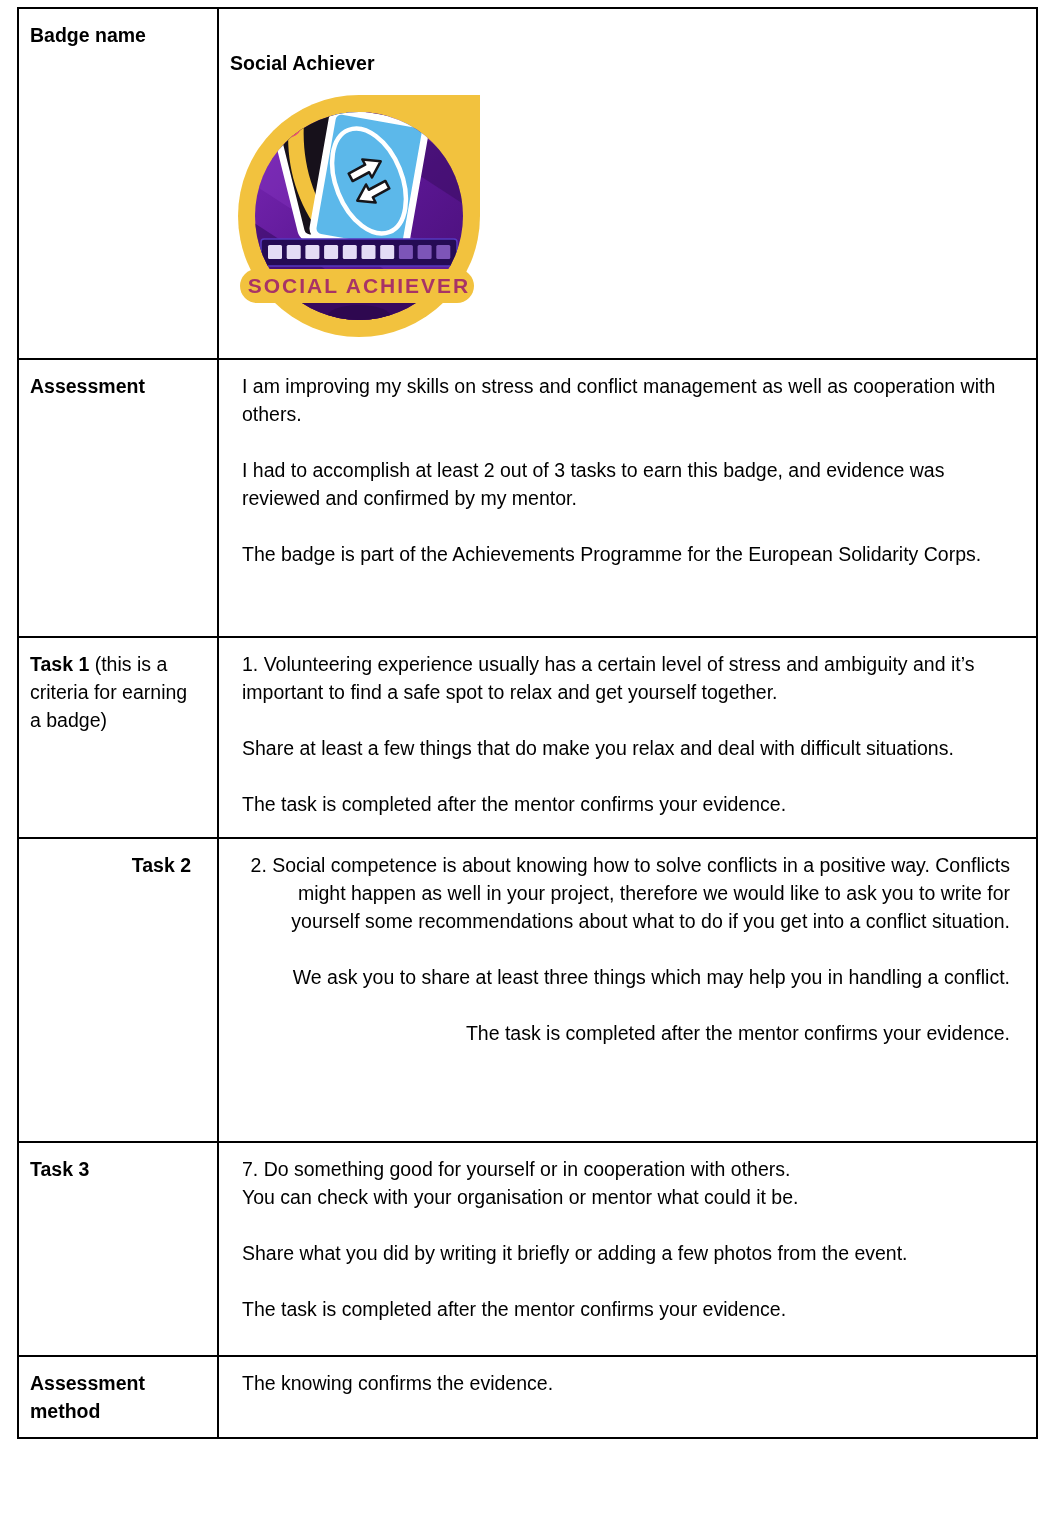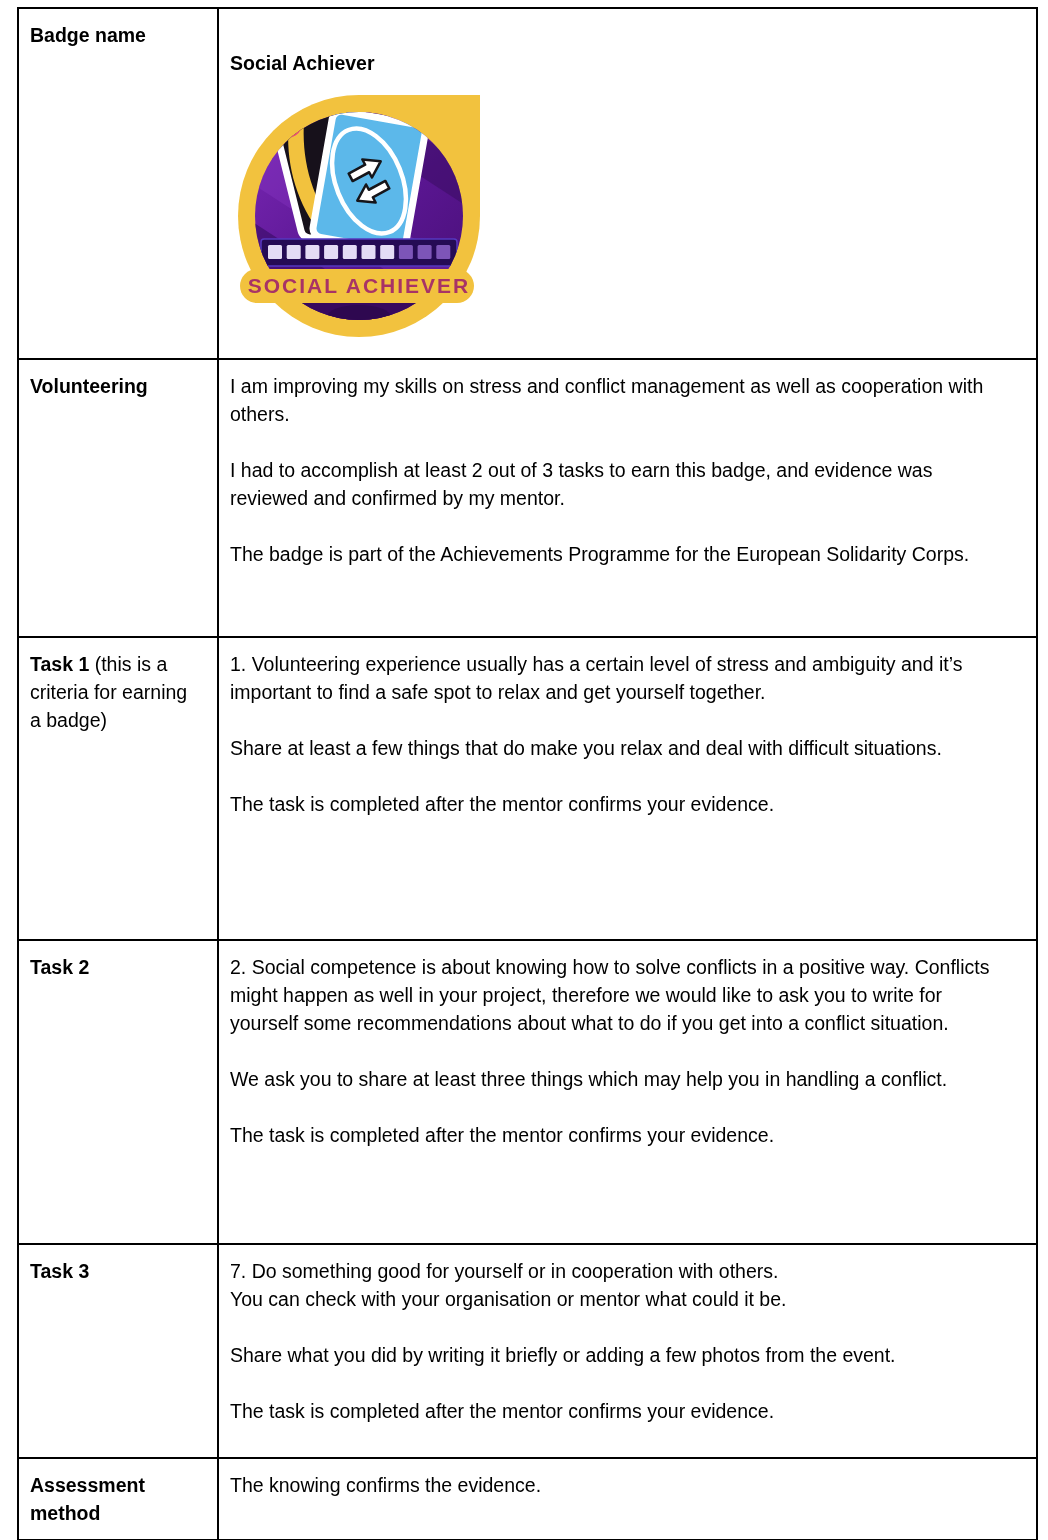--- a/index.html
+++ b/index.html
@@ -22,21 +22,21 @@
   table.badge-table td{
     border:2.5px solid #000000;
     vertical-align:top;
     padding:12px 26px 12px 11px;
     font-size:19.5px;
     line-height:28px;
   }
   col.c1{width:200px;}
   col.c2{width:819px;}
   .b{font-weight:bold;}
-  .cell-text{white-space:pre-line;}
+  .cell-text{white-space:pre-line;margin-left:12px;}
   .badge-title{margin-top:28px;}
   .badge-wrap{margin-top:16px;margin-left:5px;}
 </style>
 </head>
 <body>
 
 <div class="page">
   <table class="badge-table">
     <colgroup>
         <col class="c1">
@@ -116,45 +116,45 @@
 
             <rect x="5" y="176" width="234" height="34" rx="17" fill="#F2C23E"></rect>
             <text x="124" y="200" text-anchor="middle" font-family="Liberation Sans, DejaVu Sans, sans-serif" font-size="21" font-weight="bold" letter-spacing="2" fill="#A83366">SOCIAL ACHIEVER</text>
           </svg>
         </div>
       </td>
     </tr>
 
     <tr style="height:278px;">
       <td>
-        <span class="b">Volunteering</span>
+        <span class="b">Assessment</span>
       </td>
       <td>
         <div class="cell-text">I am improving my skills on stress and conflict management as well as cooperation with others.
 
 I had to accomplish at least 2 out of 3 tasks to earn this badge, and evidence was reviewed and confirmed by my mentor.
 
 The badge is part of the Achievements Programme for the European Solidarity Corps.</div>
       </td>
     </tr>
 
-    <tr style="height:303px;">
+    <tr style="height:201px;">
       <td>
         <span class="b">Task 1</span><span> (this is a criteria for earning a badge)</span>
       </td>
       <td>
         <div class="cell-text">1. Volunteering experience usually has a certain level of stress and ambiguity and it’s important to find a safe spot to relax and get yourself together.
 
 Share at least a few things that do make you relax and deal with difficult situations.
 
 The task is completed after the mentor confirms your evidence.</div>
       </td>
     </tr>
 
-    <tr style="height:304px;">
+    <tr style="height:304px;text-align:right;">
       <td>
         <span class="b">Task 2</span>
       </td>
       <td>
         <div class="cell-text">2. Social competence is about knowing how to solve conflicts in a positive way. Conflicts might happen as well in your project, therefore we would like to ask you to write for yourself some recommendations about what to do if you get into a conflict situation.
 
 We ask you to share at least three things which may help you in handling a conflict.
 
 The task is completed after the mentor confirms your evidence.</div>
       </td>

